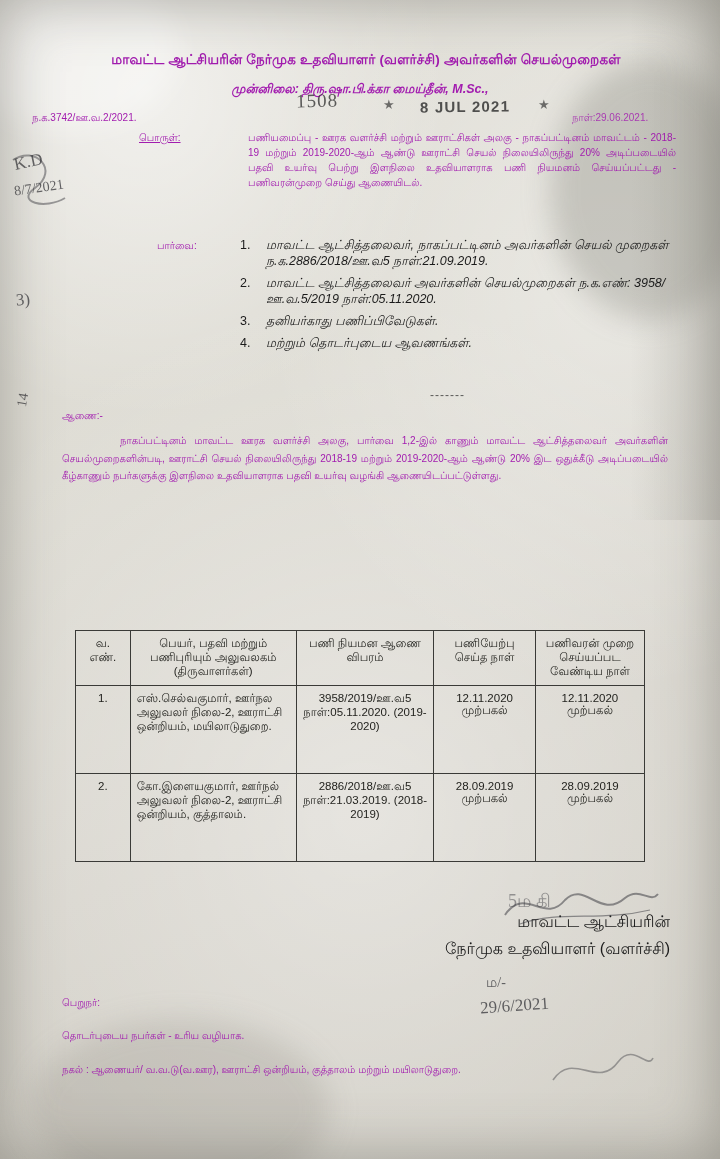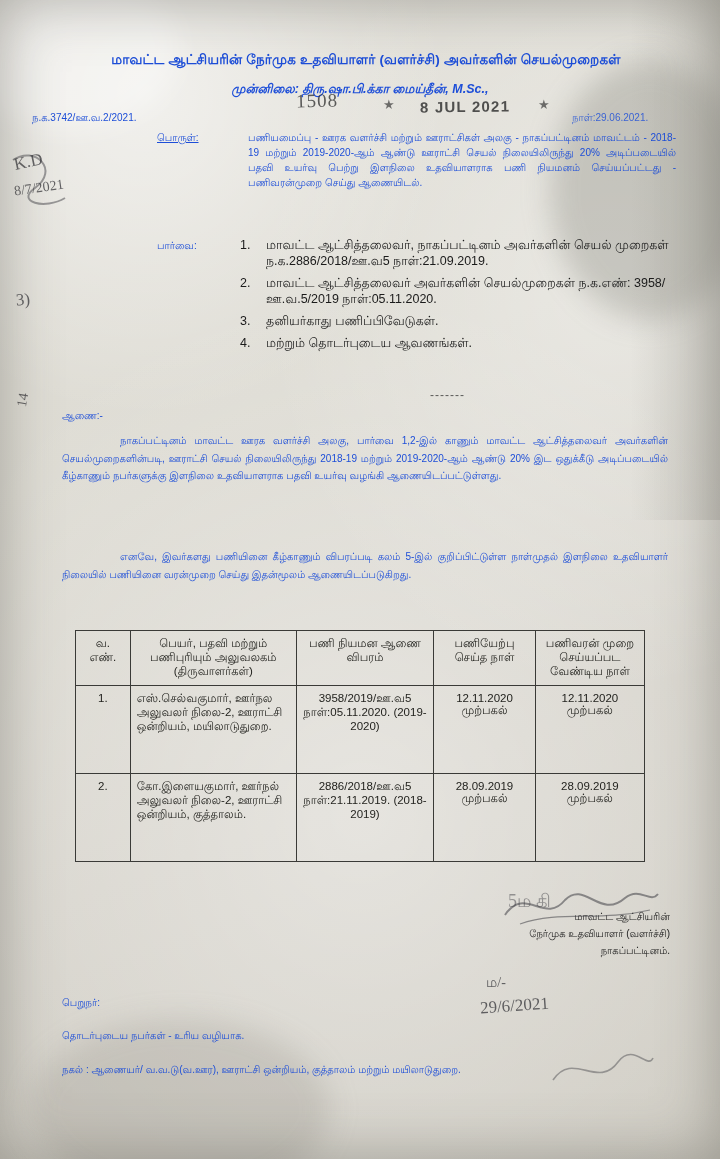--- a/index.html
+++ b/index.html
@@ -34,21 +34,21 @@
     pointer-events: none;
   }
   .content {
     position: absolute;
     inset: 0;
     padding: 0;
   }
   .txt {
     position: absolute;
     line-height: 1.5;
-    color: #1d4ed8;
+    color: #a21caf;
     white-space: pre-wrap;
   }
   .ta { font-size: 10px; }
   .hdr {
     font-size: 13.5px;
     font-weight: bold;
     letter-spacing: 0.2px;
   }
   .sub { font-size: 12.5px; font-weight: bold; }
   .faded { opacity: 0.82; }
@@ -108,30 +108,30 @@
   .tbl td.left { text-align: left; }
   .col-no { width: 52px; }
   .col-name { width: 188px; }
   .col-order { width: 150px; }
   .col-join { width: 108px; }
   .col-reg { width: 120px; }
 
   .ref-list { position: absolute; font-size: 12.5px; }
   .ref-row { display: flex; margin-bottom: 3px; }
   .ref-num { width: 26px; flex: none; }
-  .ref-txt { flex: 1; }
+  .ref-txt { flex: 1; font-style: italic; }
 
   .dashline {
     position: absolute;
     font-size: 12px;
     letter-spacing: 1px;
     opacity: 0.7;
   }
 
-  .signblock { position: absolute; text-align: right; font-size: 10px; line-height: 1.7; }
+  .signblock { position: absolute; text-align: right; font-size: 16px; line-height: 1.7; }
   .blur-edge {
     position: absolute;
     inset: 0;
     box-shadow: inset 0 0 60px rgba(90,88,80,0.45);
     pointer-events: none;
   }
   .rightfade {
     position: absolute;
     top: 0; right: 0; width: 90px; height: 520px;
     background: linear-gradient(to left, rgba(160,158,150,0.38), rgba(160,158,150,0));
@@ -155,21 +155,21 @@
     <div class="txt sub" style="left:120px; top:80px; width:480px; text-align:center;font-style:italic;">முன்னிலை: திரு.ஷா.பி.க்கா மைய்தீன், M.Sc.,</div>
 
     <div class="stampnum" style="left:296px; top:90px;">1508</div>
     <div class="stampstar" style="left:383px; top:97px;">★</div>
     <div class="stampdate" style="left:420px; top:98px;">8  JUL  2021</div>
     <div class="stampstar" style="left:538px; top:97px;">★</div>
 
     <div class="txt ta" style="left:32px; top:110px;">ந.க.3742/ஊ.வ.2/2021.</div>
     <div class="txt ta faded" style="left:572px; top:110px;">நாள்:29.06.2021.</div>
 
-    <div class="txt ta" style="left:157px; top:130px;text-decoration:underline;">பொருள்:</div>
+    <div class="txt ta" style="left:139px; top:130px;text-decoration:underline;">பொருள்:</div>
     <div class="txt ta" style="left:248px; top:130px; width:428px; text-align:justify;">பணியமைப்பு - ஊரக வளர்ச்சி மற்றும் ஊராட்சிகள் அலகு - நாகப்பட்டினம் மாவட்டம் - 2018-19 மற்றும் 2019-2020-ஆம் ஆண்டு ஊராட்சி செயல் நிலையிலிருந்து 20% அடிப்படையில் பதவி உயர்வு பெற்று இளநிலை உதவியாளராக பணி நியமனம் செய்யப்பட்டது - பணிவரன்முறை செய்து ஆணையிடல்.</div>
 
     <div class="txt ta" style="left:157px; top:238px;">பார்வை:</div>
     <div class="ref-list" style="left:240px; top:238px; width:430px;">
       <div class="ref-row">
         <div class="ref-num">1.</div>
         <div class="ref-txt">மாவட்ட ஆட்சித்தலைவர், நாகப்பட்டினம் அவர்களின் செயல் முறைகள் ந.க.2886/2018/ஊ.வ5 நாள்:21.09.2019.</div>
       </div>
       <div class="ref-row" style="margin-top:6px;">
         <div class="ref-num">2.</div>
@@ -182,21 +182,20 @@
       <div class="ref-row" style="margin-top:6px;">
         <div class="ref-num">4.</div>
         <div class="ref-txt">மற்றும் தொடர்புடைய ஆவணங்கள்.</div>
       </div>
     </div>
 
     <div class="dashline" style="left:430px; top:388px;">-------</div>
 
     <div class="txt ta" style="left:62px; top:408px;">ஆணை:-</div>
     <div class="txt ta" style="left:62px; top:432px; width:606px; text-align:justify; text-indent:58px; line-height:1.75;">நாகப்பட்டினம் மாவட்ட ஊரக வளர்ச்சி அலகு, பார்வை 1,2-இல் காணும் மாவட்ட ஆட்சித்தலைவர் அவர்களின் செயல்முறைகளின்படி, ஊராட்சி செயல் நிலையிலிருந்து 2018-19 மற்றும் 2019-2020-ஆம் ஆண்டு 20% இட ஒதுக்கீடு அடிப்படையில் கீழ்காணும் நபர்களுக்கு இளநிலை உதவியாளராக பதவி உயர்வு வழங்கி ஆணையிடப்பட்டுள்ளது.</div>
-    <div class="txt ta" style="left:62px; top:548px; width:606px; text-align:justify; text-indent:58px; line-height:1.75;">எனவே, இவர்களது பணியினை கீழ்காணும் விபரப்படி கலம் 5-இல் குறிப்பிட்டுள்ள நாள்முதல் இளநிலை உதவியாளர் நிலையில் பணியினை வரன்முறை செய்து இதன்மூலம் ஆணையிடப்படுகிறது.</div>
 
     <table class="tbl" style="left:75px; top:630px; width:570px;">
       <thead>
         <tr>
           <th class="col-no">வ. எண்.</th>
           <th class="col-name">பெயர், பதவி மற்றும் பணிபுரியும் அலுவலகம் (திருவாளர்கள்)</th>
           <th class="col-order">பணி நியமன ஆணை விபரம்</th>
           <th class="col-join">பணியேற்பு செய்த நாள்</th>
           <th class="col-reg">பணிவரன் முறை செய்யப்பட வேண்டிய நாள்</th>
         </tr>
@@ -216,34 +215,33 @@
           <td>12.11.2020
 முற்பகல்</td>
         </tr>
         <tr style="height:88px;">
           <td>2.</td>
           <td class="left">கோ.இளையகுமார்,
 ஊர்நல் அலுவலர் நிலை-2,
 ஊராட்சி ஒன்றியம்,
 குத்தாலம்.</td>
           <td>2886/2018/ஊ.வ5
-நாள்:21.11.2019.
+நாள்:21.03.2019.
 (2018-2019)</td>
           <td>28.09.2019
 முற்பகல்</td>
           <td>28.09.2019
 முற்பகல்</td>
         </tr>
       </tbody>
     </table>
 
     <div class="signblock" style="right:50px; top:908px; width:300px;">
       <div>மாவட்ட ஆட்சியரின்</div>
       <div>நேர்முக உதவியாளர் (வளர்ச்சி)</div>
-      <div>நாகப்பட்டினம்.</div>
     </div>
 
     <div class="txt ta" style="left:62px; top:995px;">பெறுநர்:</div>
     <div class="txt ta" style="left:62px; top:1028px;">தொடர்புடைய நபர்கள் - உரிய வழியாக.</div>
 
     <div class="txt ta" style="left:62px; top:1062px; width:600px;">நகல் : ஆணையர்/ வ.வ.டு(வ.ஊர), ஊராட்சி ஒன்றியம், குத்தாலம் மற்றும் மயிலாடுதுறை.</div>
 
     <div class="hand hand-lg" style="left:14px; top:152px; transform:rotate(-12deg);">K.D</div>
     <div class="hand hand-md" style="left:14px; top:180px; transform:rotate(-8deg);">8/7/2021</div>
     <div class="hand hand-lg" style="left:16px; top:290px; transform:rotate(-4deg);">3)</div>

